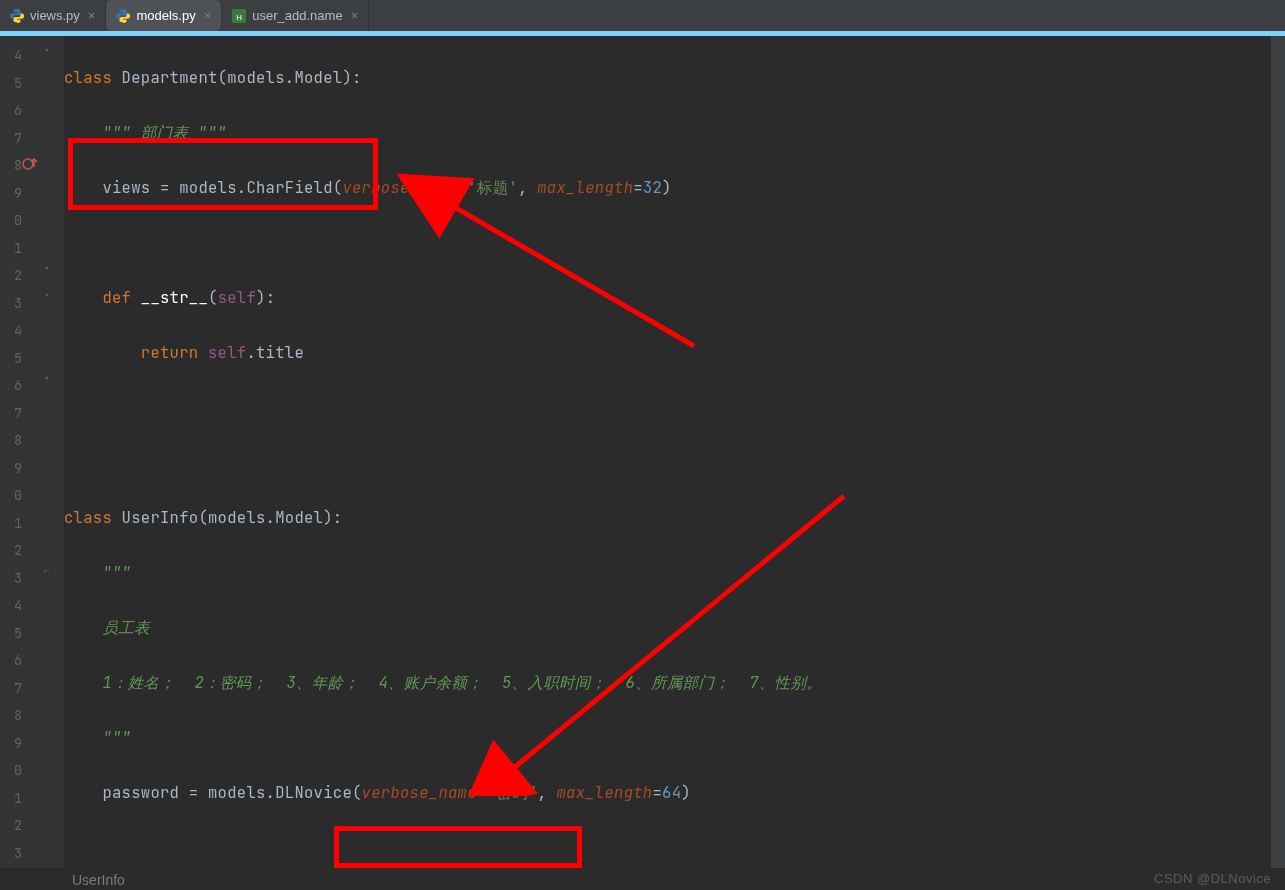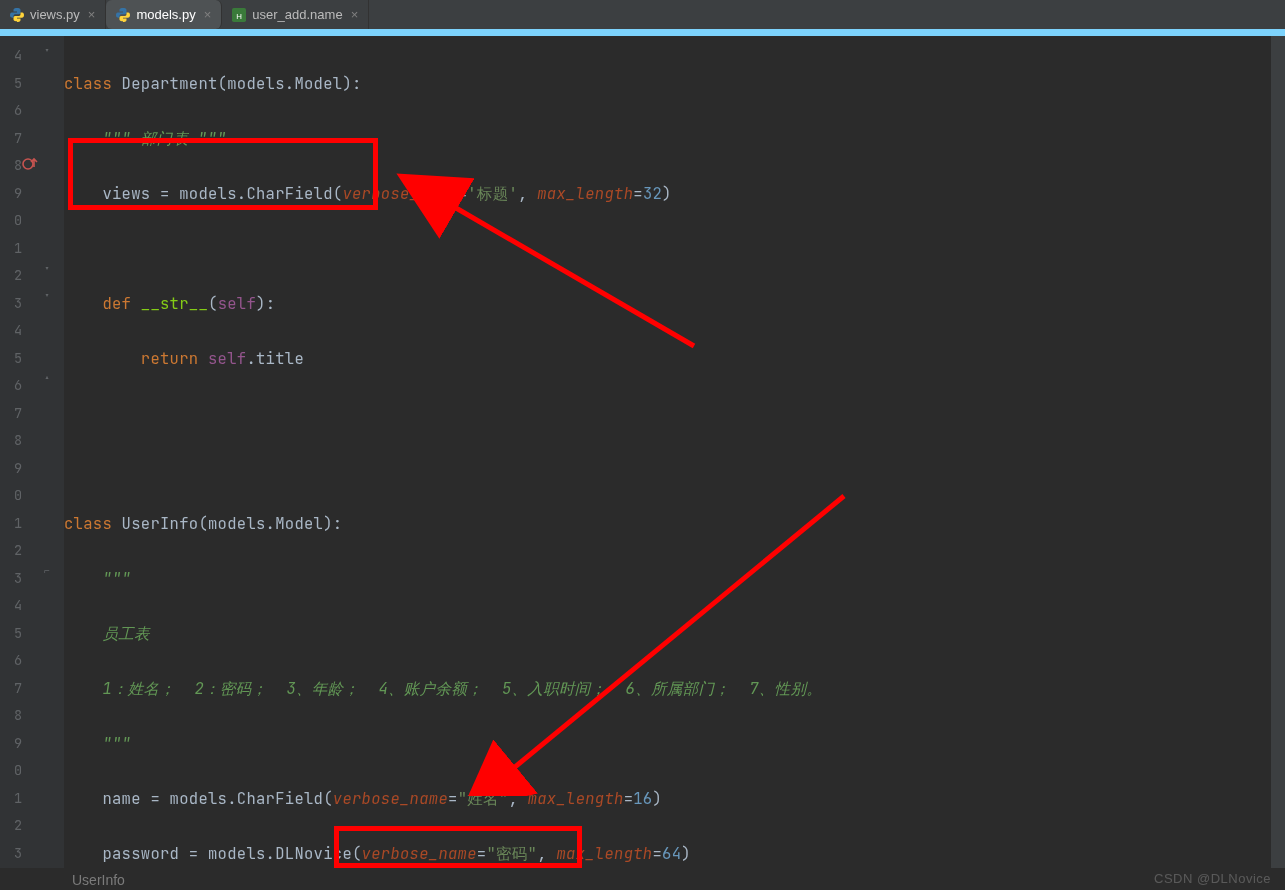--- a/index.html
+++ b/index.html
@@ -1,36 +1,36 @@
 <!DOCTYPE html>
 <html><head>
 <meta charset="utf-8">
 <style>
   * { margin:0; padding:0; box-sizing:border-box; }
   html,body { width:1285px; height:890px; background:#2b2b2b; font-family:"JetBrains Mono","Consolas","Courier New",monospace; font-size:15px; overflow:hidden; color:#a9b7c6; }
-  .tab-bar { height:36px; background:#3c3f41; display:flex; align-items:stretch; border-bottom:7px solid #7dd3fc; }
+  .tab-bar { height:36px; background:#3c3f41; display:flex; align-items:stretch; border-bottom:5px solid #7dd3fc; }
   .tab { display:flex; align-items:center; padding:0 8px 0 10px; gap:6px; border-right:1px solid #323232; color:#bbbbbb; font-size:13px; font-family:Arial,sans-serif; cursor:pointer; }
   .tab.active { background:#4e5254; color:#ffffff;border-radius:6px; }
   .tab .close { color:#808080; font-size:13px; padding:0 2px; }
   .py-icon svg, .html-icon svg { display:block; }
   .editor-wrap { display:flex; height:calc(100% - 36px - 22px); }
   .gutter { width:40px; background:#313335; text-align:right; padding-top:6px; color:#606366; font-size:13.5px; line-height:27.5px; user-select:none; position:relative; }
   .gutter .ln { padding-right:18px; height:27.5px; }
   .fold-col { width:24px; background:#313335; padding-top:6px; position:relative; }
   .fold-mark { position:absolute; left:4px; width:14px; height:14px; color:#606366; font-size:10px; }
-  .code { flex:1; padding-top:6px; position:relative; white-space:pre; line-height:27.5px; font-size:15.5px; letter-spacing:0.3px; }
+  .code { flex:1; position:relative; white-space:pre; line-height:27.5px; font-size:15.5px; letter-spacing:0.3px; }
   .code-line { height:27.5px; }
   .kw { color:#cc7832; }
   .self { color:#94558d; }
   .str { color:#6a8759; }
   .num { color:#6897bb; }
   .param { color:#aa4926;font-style:italic; }
   .doc { color:#629755; font-style:italic; }
   .plain { color:#a9b7c6; }
-  .magic { color:#84cc16; }
+  .magic { color:#ffffff; }
   .watermark { position:absolute; right:14px; bottom:4px; font-family:Arial,sans-serif; font-size:13px; color:rgba(255,255,255,0.22); letter-spacing:0.5px; }
   .red-box { position:absolute; border:5px solid #ff0000; pointer-events:none; }
   .arrow { position:absolute; pointer-events:none; }
   .status-hint { position:absolute; left:72px; bottom:2px; color:#7b7b7b; font-size:14px; font-family:Arial,sans-serif; }
   .gutter-icon { position:absolute; left:22px; width:16px; height:16px; }
   .scrollbar-v { position:absolute; right:0; top:36px; bottom:22px; width:14px; background:#3c3f41; }
 </style>
 </head>
 <body>
 
@@ -121,21 +121,20 @@
 <div class="code-line"> </div>
 <div class="code-line">    <span class="kw">def </span><span class="magic">__str__</span><span class="plain">(</span><span class="self">self</span><span class="plain">):</span></div>
 <div class="code-line">        <span class="kw">return </span><span class="self">self</span><span class="plain">.title</span></div>
 <div class="code-line"> </div>
 <div class="code-line"> </div>
 <div class="code-line"><span class="kw">class </span><span class="plain">UserInfo(models.Model):</span></div>
 <div class="code-line">    <span class="doc">"""</span></div>
 <div class="code-line">    <span class="doc">员工表</span></div>
 <div class="code-line">    <span class="doc">1：姓名；  2：密码；  3、年龄；  4、账户余额；  5、入职时间；  6、所属部门；  7、性别。</span></div>
 <div class="code-line">    <span class="doc">"""</span></div>
-<div class="code-line">    <span class="plain">name = models.CharField(</span><span class="param">verbose_name</span><span class="plain">=</span><span class="str">"姓名"</span><span class="plain">, </span><span class="param">max_length</span><span class="plain">=</span><span class="num">16</span><span class="plain">)</span></div>
 <div class="code-line">    <span class="plain">password = models.DLNovice(</span><span class="param">verbose_name</span><span class="plain">=</span><span class="str">"密码"</span><span class="plain">, </span><span class="param">max_length</span><span class="plain">=</span><span class="num">64</span><span class="plain">)</span></div>
 
 
 
 
 
 
 
 
 

